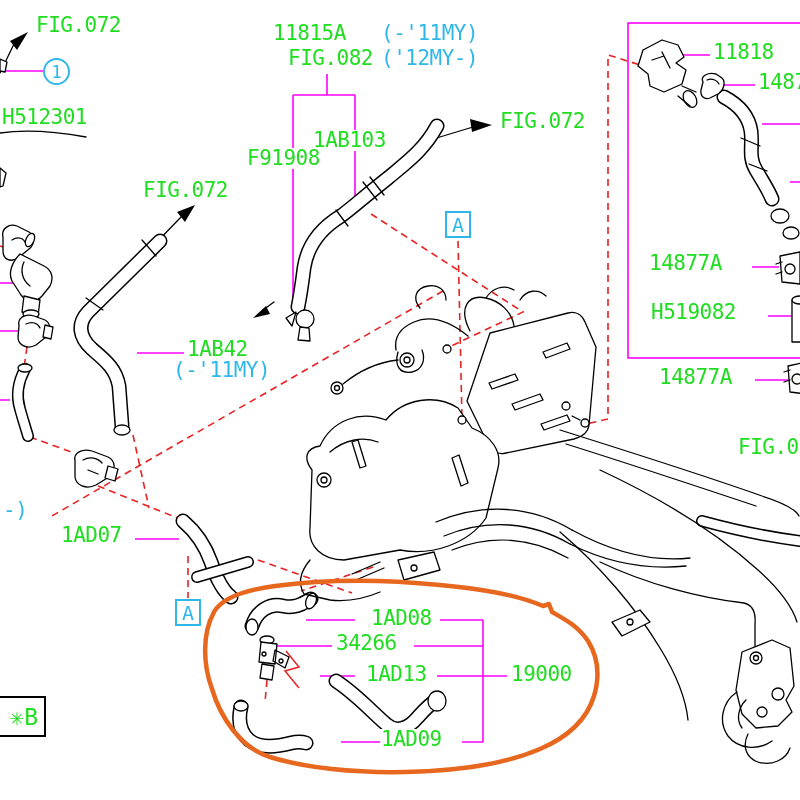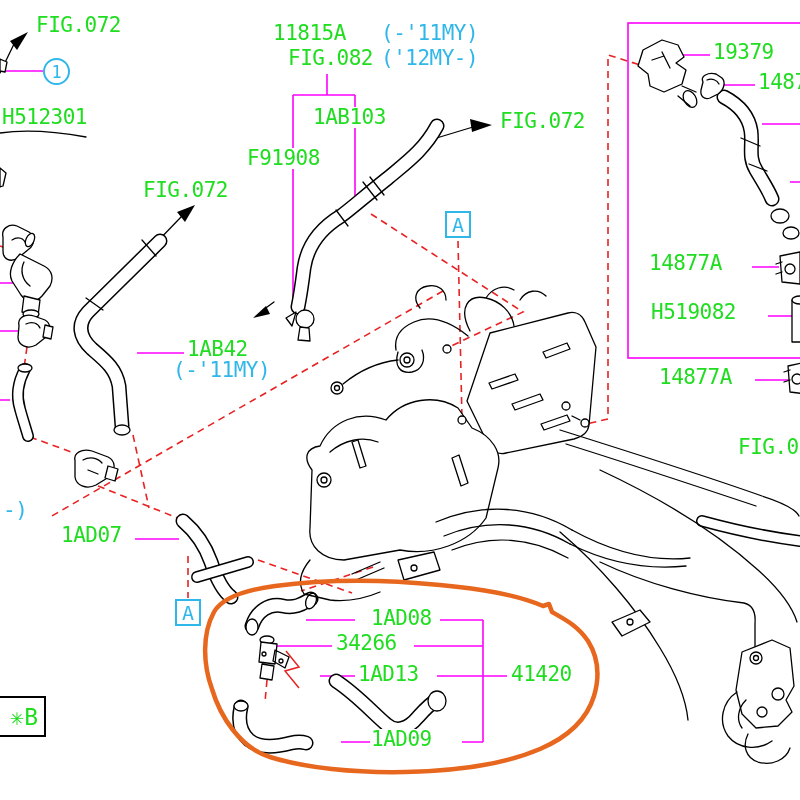--- a/index.html
+++ b/index.html
@@ -219,36 +219,36 @@
 
   <path class="orange" d="M212,689 C203,664 202,634 214,612 C222,598 245,590 275,586 C320,580 380,579 440,585 C480,589 515,594 543,606 L549,604 L552,612 C566,620 578,626 588,641 C598,657 600,676 594,696 C587,719 568,737 540,749 C505,764 455,771 405,772 C355,773 305,768 270,757 C240,748 220,716 212,689 Z"></path>
 </svg>
 
 <span class="lbl" style="left:35px;top:15px">FIG.072</span>
 <span class="lbl" style="left:1px;top:107px">H512301</span>
 <span class="lbl" style="left:272px;top:23px">11815A</span>
 <span class="lbl ann" style="left:380px;top:23px">(-'11MY)</span>
 <span class="lbl" style="left:287px;top:48px">FIG.082</span>
 <span class="lbl ann" style="left:380px;top:48px">('12MY-)</span>
-<span class="lbl" style="left:312px;top:107px">1AB103</span>
+<span class="lbl" style="left:312px;top:130px">1AB103</span>
 <span class="lbl" style="left:246px;top:148px">F91908</span>
 <span class="lbl" style="left:499px;top:111px">FIG.072</span>
-<span class="lbl" style="left:712px;top:42px">19379</span>
+<span class="lbl" style="left:712px;top:42px">11818</span>
 <span class="lbl" style="left:757px;top:72px">1487</span>
 <span class="lbl" style="left:648px;top:253px">14877A</span>
 <span class="lbl" style="left:650px;top:302px">H519082</span>
 <span class="lbl" style="left:658px;top:367px">14877A</span>
 <span class="lbl" style="left:737px;top:437px">FIG.0</span>
 <span class="lbl" style="left:142px;top:180px">FIG.072</span>
 <span class="lbl" style="left:186px;top:339px">1AB42</span>
 <span class="lbl ann" style="left:172px;top:360px">(-'11MY)</span>
 <span class="lbl ann" style="left:2px;top:500px">-)</span>
 <span class="lbl" style="left:60px;top:525px">1AD07</span>
 <span class="lbl" style="left:370px;top:608px">1AD08</span>
 <span class="lbl" style="left:335px;top:633px">34266</span>
-<span class="lbl" style="left:357px;top:664px">1AD13</span>
-<span class="lbl" style="left:510px;top:664px">41420</span>
-<span class="lbl" style="left:370px;top:729px">1AD09</span>
+<span class="lbl" style="left:365px;top:664px">1AD13</span>
+<span class="lbl" style="left:510px;top:664px">19000</span>
+<span class="lbl" style="left:380px;top:729px">1AD09</span>
 
 <div class="callout circle1" style="left:43px;top:58px">1</div>
 <div class="callout abox" style="left:445px;top:211px">A</div>
 <div class="callout abox" style="left:175px;top:599px">A</div>
 <div class="noteb">✳B</div>
 
 </body></html>

